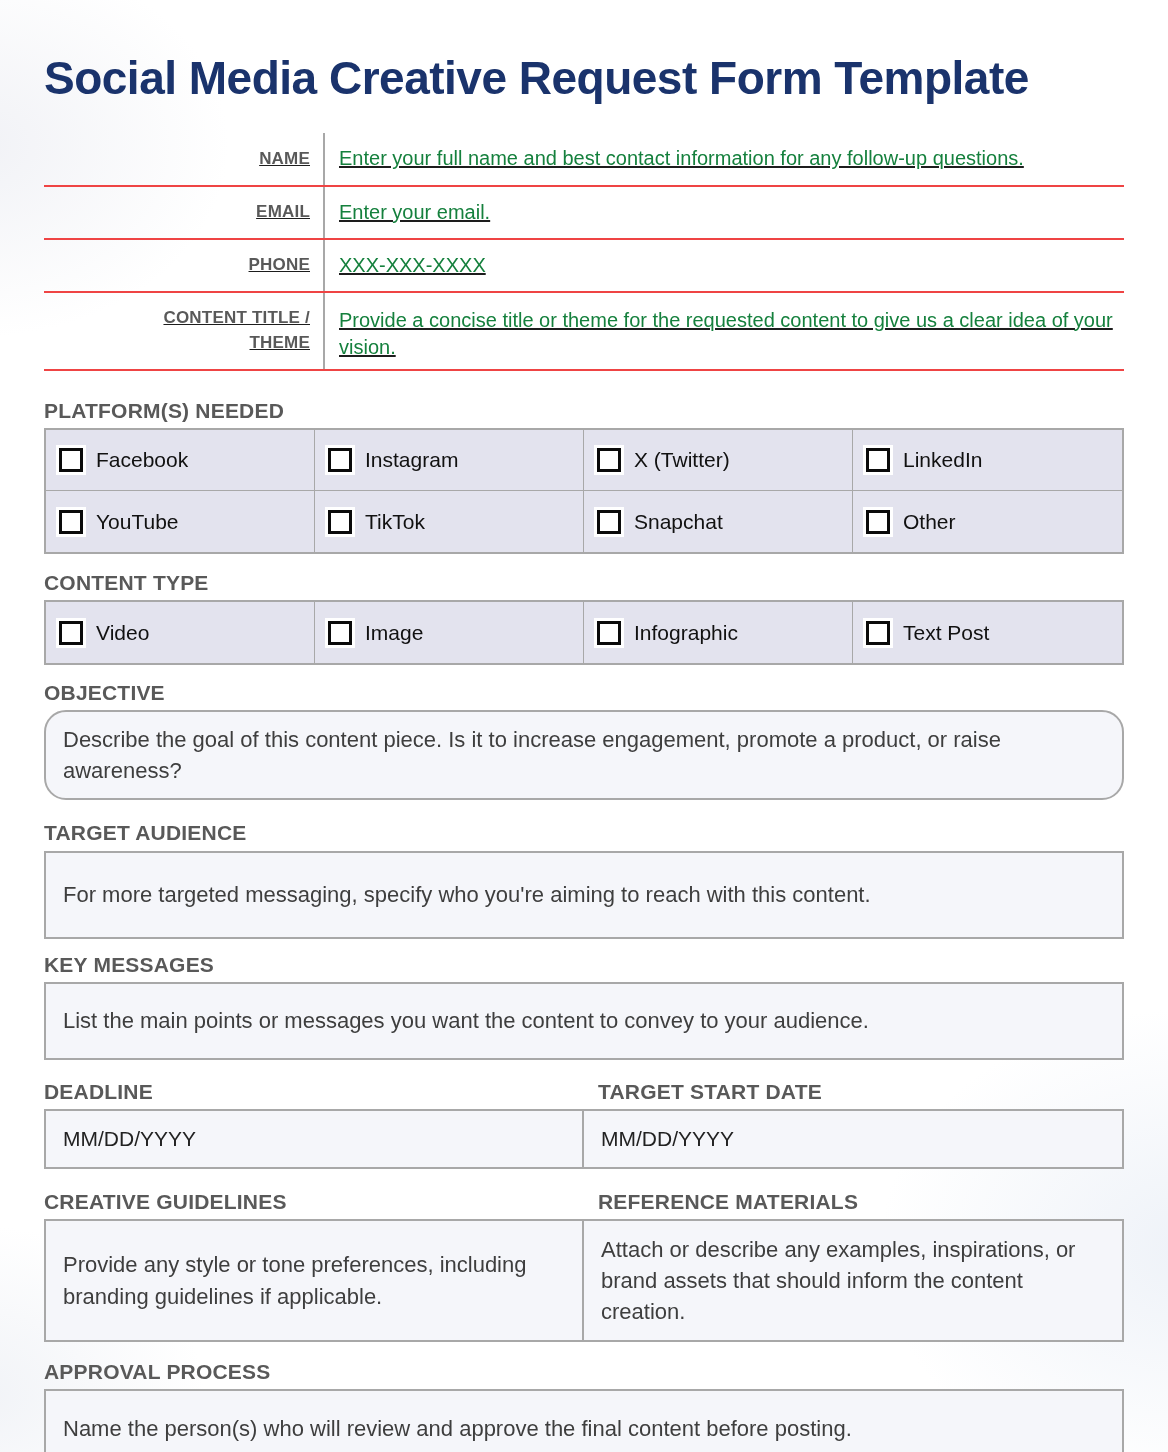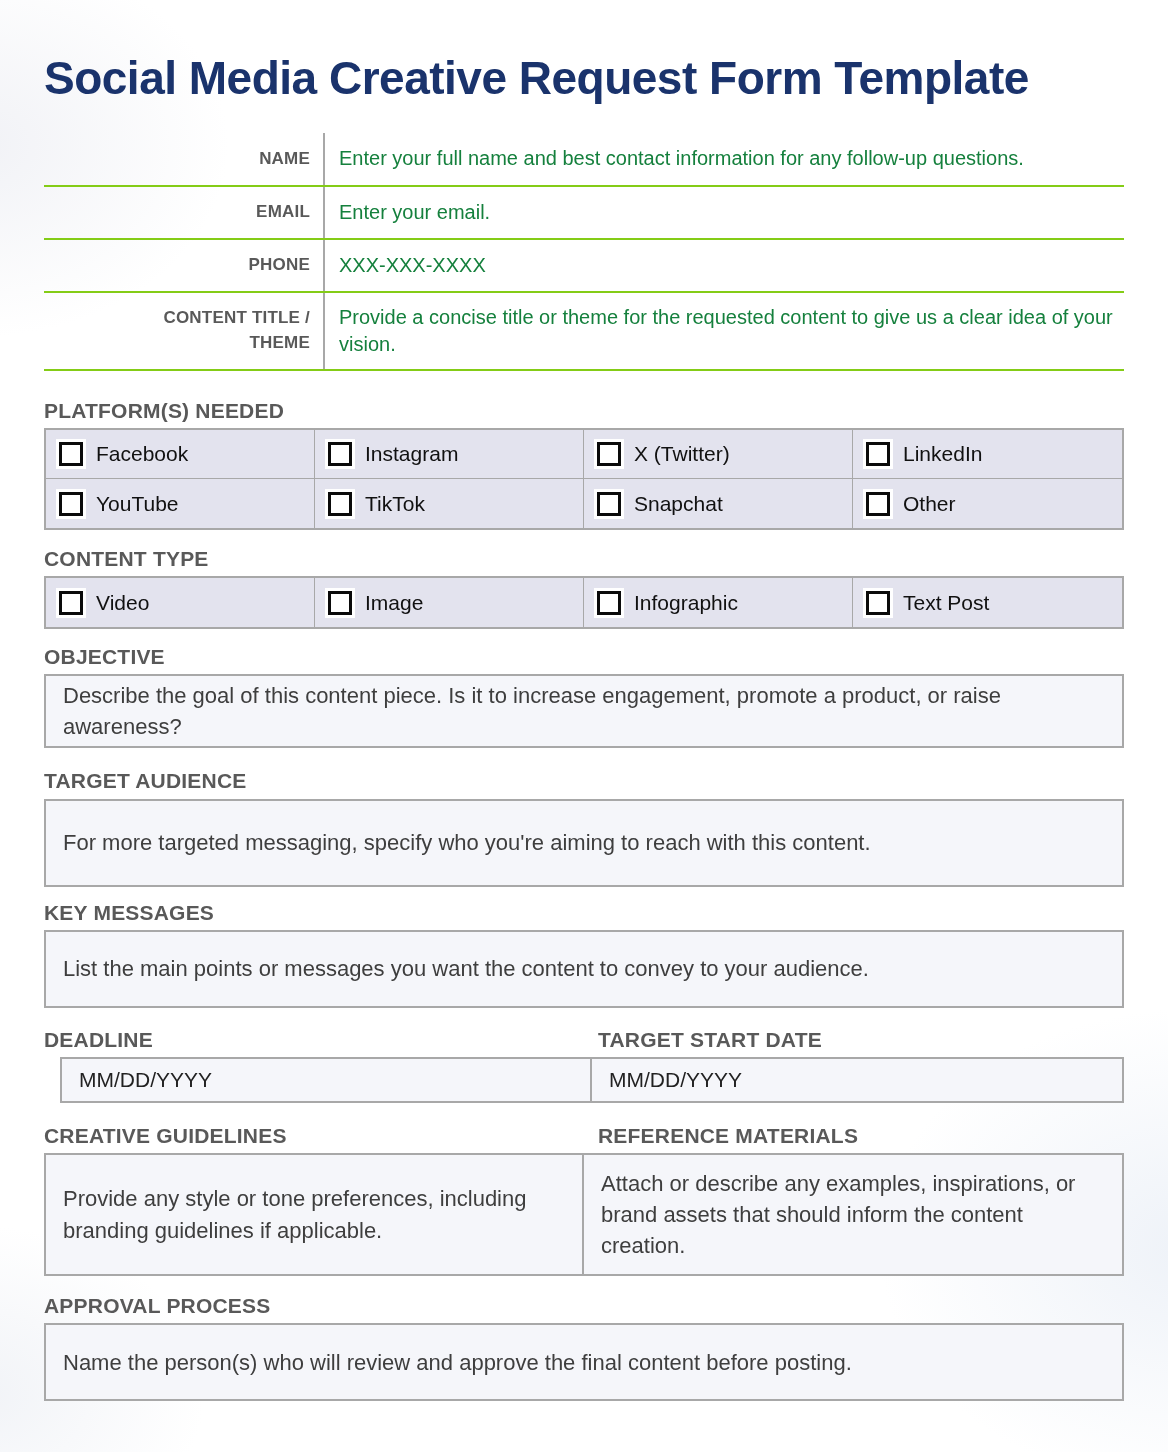--- a/index.html
+++ b/index.html
@@ -20,25 +20,25 @@
     font-size: 46px;
     font-weight: 800;
     letter-spacing: -0.5px;
     color: #1a336c;
     line-height: 1.15;
     white-space: nowrap;
   }
 
   
   .contact { margin-top: 28px; }
-  .crow { display: flex; align-items: center; border-bottom: 2px solid #84cc16; }
+  .crow { display: flex; align-items: center; border-bottom: 2px solid #ef4444; text-decoration: underline; }
   .crow.r1 { min-height: 54px; }
   .crow.r2 { min-height: 53px; }
   .crow.r3 { min-height: 53px; }
-  .crow.r4 { min-height: 78px; }
+  .crow.r4 { min-height: 78px; align-items: flex-end; }
   .clabel {
     width: 281px; align-self: stretch; flex-shrink: 0;
     border-right: 2px solid #a8a8a8;
     display: flex; align-items: center; justify-content: flex-end;
     padding-right: 13px;
   }
   .clabel span {
     display: block; max-width: 170px; text-align: right;
     font-size: 17px; font-weight: 700; color: #595959;
     line-height: 1.45; letter-spacing: 0.2px;
@@ -62,21 +62,21 @@
   .mt-cg       { margin-top: 20px; }
   .mt-ap       { margin-top: 17px; }
 
   
   .check-grid {
     margin-top: 5px;
     display: grid; grid-template-columns: repeat(4, 1fr);
     border: 2px solid #a8a8a8; background: #e3e3ee;
   }
   .check-cell {
-    height: 49px; display: flex; align-items: center;
+    height: 61px; display: flex; align-items: center;
     padding-left: 13px; cursor: pointer;
     border-right: 1.5px solid #a8a8a8; border-bottom: 1.5px solid #a8a8a8; text-align: right;
   }
   .check-cell:nth-child(4n) { border-right: none; }
   .check-grid.rows2 .check-cell:nth-child(n+5) { border-bottom: none; }
   .check-grid.rows1 .check-cell { border-bottom: none; }
   .checkbox {
     width: 24px; height: 24px; flex-shrink: 0;
     background: #fff; border: 3px solid #0a0a0a;
     box-shadow: 0 0 0 3px #ffffff; margin-right: 13px;
@@ -84,39 +84,39 @@
   .check-label { font-size: 21px; color: #111; }
 
   
   .field-box {
     margin-top: 5px;
     border: 2px solid #a8a8a8; background: #f5f6fa;
     display: flex; align-items: center;
     padding: 0 17px;
     font-size: 22px; color: #3e3e3e; line-height: 1.43;
   }
-  .h-obj { height: 74px; }
+  .h-obj { height: 90px; border-radius: 22px; }
   .h-ta  { height: 88px; }
   .h-km  { height: 78px; }
   .h-ap  { height: 78px; }
 
   
   .two-col-headings { display: grid; grid-template-columns: 1fr 1fr; }
   .two-col-headings .sec-heading:last-child { padding-left: 14px; }
   .two-col-box {
     margin-top: 5px;
     display: grid; grid-template-columns: 1fr 1fr;
     border: 2px solid #a8a8a8; background: #f5f6fa;
   }
   .two-col-box .half {
     display: flex; align-items: center; padding: 0 17px;
     font-size: 22px; color: #3e3e3e; line-height: 1.43;
   }
   .two-col-box .half:first-child { border-right: 2px solid #a8a8a8; }
-  .h-date { height: 46px; margin-left: 16px; }
+  .h-date { height: 60px; }
   .h-date .half { font-size: 21px; color: #222; }
   .h-guide { height: 123px; }
   .h-guide .half { padding-right: 24px; }
 </style>
 </head>
 <body>
 
 <main>
 
   <h1 class="page-title">Social Media Creative Request Form Template</h1>

